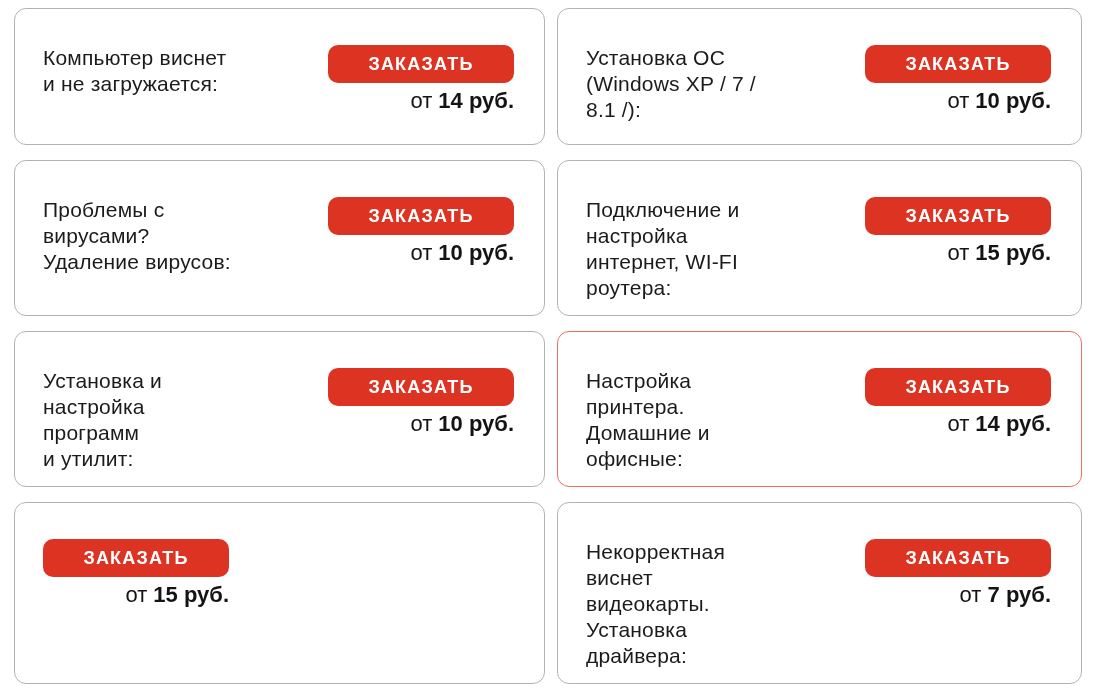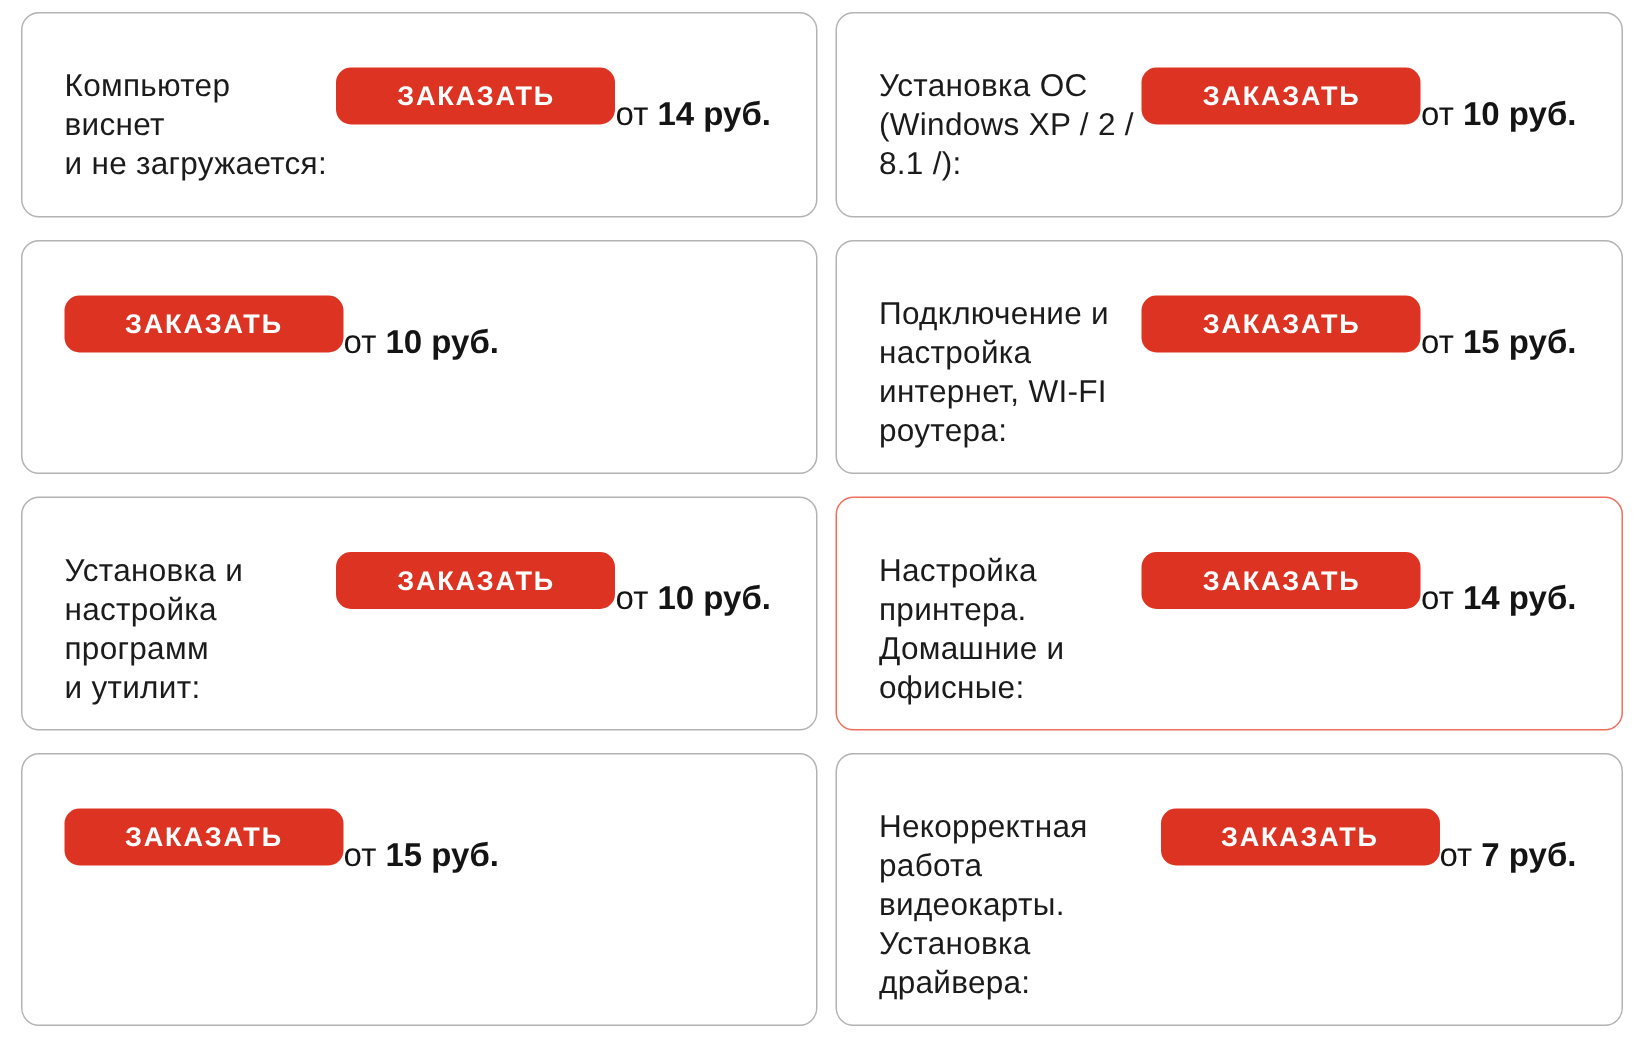--- a/index.html
+++ b/index.html
@@ -38,43 +38,43 @@
   .desc {
     white-space: pre-line;
     font-size: 21px;
     line-height: 26px;
     color: #1b1b1b;
     letter-spacing: 0.2px;
     max-width: 290px;
   }
   .right-block {
     display: flex;
-    flex-direction: row;
-    align-items: flex-start;
+    flex-direction: column;
+    align-items: flex-end;
     flex-shrink: 0;
   }
   .order-btn {
     display: flex;
     align-items: center;
     justify-content: center;
     box-sizing: border-box;
     width: 186px;
     height: 38px;
     border: none;
     border-radius: 10px;
     background: #dd3322;
     color: #ffffff;
     font-family: "Liberation Sans", sans-serif;
     font-size: 18px;
     font-weight: 700;
     letter-spacing: 1.2px;
     cursor: pointer;
   }
   .price {
-    margin-top: 18px;
+    margin-top: 5px;
     font-size: 22px;
     line-height: 26px;
     color: #141414;
     white-space: nowrap;
   }
   .price .bold {
     font-weight: 700;
   }
 </style>
 </head>
@@ -86,29 +86,32 @@
     <div class="desc">Компьютер виснет
 и не загружается:</div>
     <div class="right-block">
       <button class="order-btn">ЗАКАЗАТЬ</button>
       <div class="price"><span>от </span><span class="bold">14 руб.</span></div>
     </div>
   </div>
 
   <div class="card">
     <div class="desc">Установка ОС
-(Windows XP / 2 /
+(Windows XP / 7 /
 8.1 /):</div>
     <div class="right-block">
       <button class="order-btn">ЗАКАЗАТЬ</button>
       <div class="price"><span>от </span><span class="bold">10 руб.</span></div>
     </div>
   </div>
 
   <div class="card">
+    <div class="desc">Проблемы с
+вирусами?
+Удаление вирусов:</div>
     <div class="right-block">
       <button class="order-btn">ЗАКАЗАТЬ</button>
       <div class="price"><span>от </span><span class="bold">10 руб.</span></div>
     </div>
   </div>
 
   <div class="card">
     <div class="desc">Подключение и
 настройка
 интернет, WI-FI
@@ -143,21 +146,21 @@
 
   <div class="card">
     <div class="right-block">
       <button class="order-btn">ЗАКАЗАТЬ</button>
       <div class="price"><span>от </span><span class="bold">15 руб.</span></div>
     </div>
   </div>
 
   <div class="card">
     <div class="desc">Некорректная
-работа
+виснет
 видеокарты.
 Установка
 драйвера:</div>
     <div class="right-block">
       <button class="order-btn">ЗАКАЗАТЬ</button>
       <div class="price"><span>от </span><span class="bold">7 руб.</span></div>
     </div>
   </div>
 
 </div>

